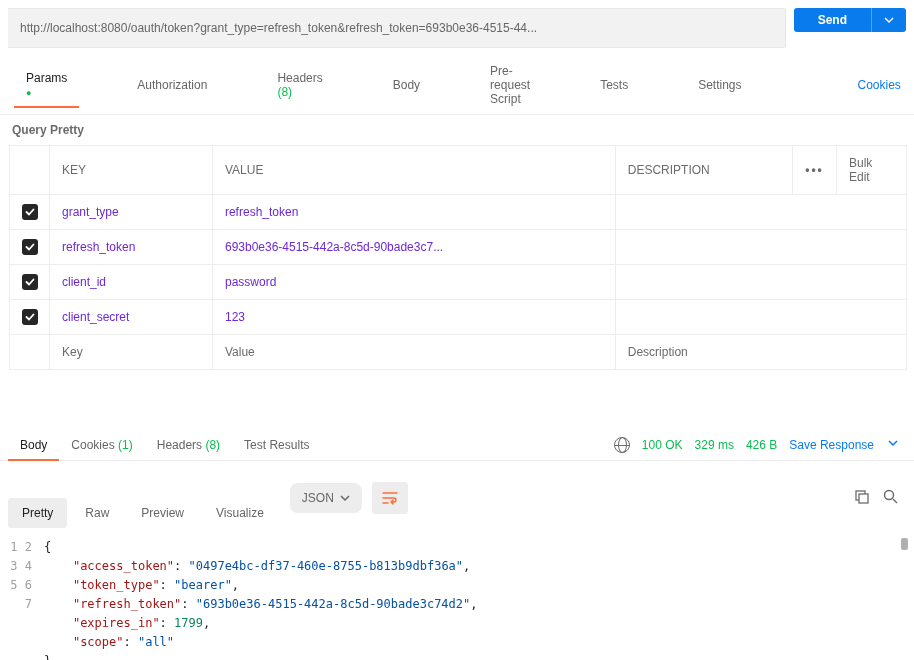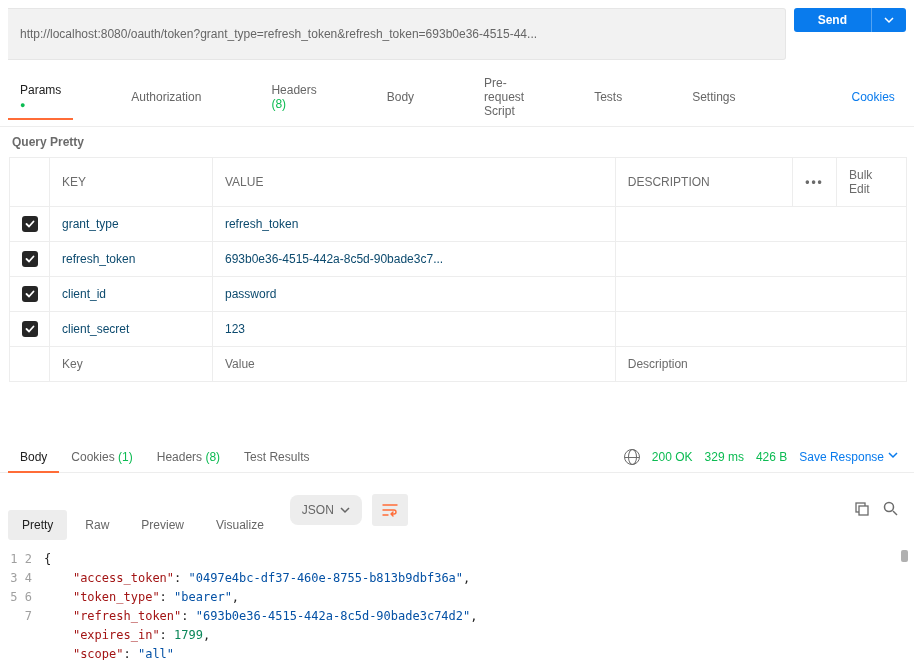--- a/index.html
+++ b/index.html
@@ -1,50 +1,50 @@
 <!DOCTYPE html>
 <html><head>
 <meta charset="utf-8">
 <style>
 * { box-sizing: border-box; margin: 0; padding: 0; }
 body { font-family: -apple-system, BlinkMacSystemFont, "Segoe UI", Arial, sans-serif; font-size: 12px; color: #212121; background: #fff; width: 914px; }
 .request-bar { display: flex; padding: 8px; gap: 0; }
 .method-select { display: flex; align-items: center; justify-content: space-between; width: 120px; height: 40px; background: #f2f2f2; border: 1px solid #e6e6e6; border-radius: 3px 0 0 3px; padding: 0 12px; font-weight: 600; font-size: 12px; cursor: pointer; }
-.url-input { flex: 1; height: 52px; background: #f2f2f2; border: 1px solid #e6e6e6; border-left: none; border-radius: 0 3px 3px 0; padding: 0 12px; font-size: 12px; color: #666; display: flex; align-items: center; overflow: hidden; white-space: nowrap; }
+.url-input { flex: 1; height: 40px; background: #f2f2f2; border: 1px solid #e6e6e6; border-left: none; border-radius: 0 3px 3px 0; padding: 0 12px; font-size: 12px; color: #666; display: flex; align-items: center; overflow: hidden; white-space: nowrap; }
 .send-btn { display: flex; align-items: center; margin-left: 8px; height: 24px; background: #097bed; color: #fff; border-radius: 3px; font-size: 12px; font-weight: 600; cursor: pointer; }
 .send-btn .label { padding: 0 24px; }
 .send-btn .chev { padding: 0 12px; border-left: 1px solid rgba(255,255,255,0.3); height: 100%; display: flex; align-items: center; }
-.req-tabs { display: flex; align-items: center; padding: 0 8px; border-bottom: 1px solid #ededed; gap: 46px; }
+.req-tabs { display: flex; align-items: center; padding: 0 14px; border-bottom: 1px solid #ededed; gap: 46px; }
 .req-tab { padding: 8px 12px; color: #666; font-size: 12px; cursor: pointer; position: relative; }
 .req-tab.active { color: #212121; }
 .req-tab.active::after { content: ""; position: absolute; left: 0; right: 0; bottom: -1px; height: 2px; background: #ff6c37; }
 .green-dot::after { content: " \25CF"; color: #0cbb52; font-size: 9px; vertical-align: middle; }
 .badge-grey { color: #666; }
 .badge-green { color: #0cbb52; }
 .flex-spacer { flex: 1; }
 .cookies-link { color: #097bed; font-size: 12px; padding: 8px 12px; cursor: pointer; }
 .section-label { padding: 8px 12px; color: #6b6b6b; font-size: 12px; font-weight: 600; }
 .param-table { width: calc(100% - 16px); margin: 0 9px; border: 1px solid #ededed; border-collapse: collapse; }
 .param-table th, .param-table td { border: 1px solid #ededed; padding: 10px 12px; text-align: left; font-weight: 400; font-size: 12px; color: #6b6b6b; vertical-align: middle; }
 .param-table .cb-col { width: 40px; text-align: center; padding: 8px 4px; }
-.param-table td.val { color: #0c4a6e; }
+.param-table td.val { color: #6d28d9; }
 .cb { width: 16px; height: 16px; border-radius: 3px; background: #262626; display: inline-flex; align-items: center; justify-content: center; cursor: pointer; }
 .cb svg { width: 10px; height: 10px; }
 .more-icon { letter-spacing: 2px; font-weight: bold; color: #6b6b6b; cursor: pointer; }
 .placeholder { color: #a0a0a0; }
 .response-bar { display: flex; align-items: center; padding: 0 8px; border-bottom: 1px solid #ededed; margin-top: 60px; }
 .resp-tab { padding: 8px 12px; color: #666; font-size: 12px; cursor: pointer; position: relative; }
 .resp-tab.active { color: #212121; }
 .resp-tab.active::after { content: ""; position: absolute; left: 0; right: 0; bottom: -1px; height: 2px; background: #ff6c37; }
 .status-area { display: flex; align-items: center; gap: 12px; padding-right: 8px; font-size: 12px; }
 .globe-icon { width: 16px; height: 16px; border: 1.2px solid #6b6b6b; border-radius: 50%; display: inline-flex; align-items: center; justify-content: center; color: #6b6b6b; font-size: 8px; position: relative; }
 .globe-icon::before { content: ""; position: absolute; width: 100%; height: 1px; background: #6b6b6b; top: 50%; left: 0; }
 .globe-icon::after { content: ""; position: absolute; width: 50%; height: 100%; border: 1px solid #6b6b6b; border-radius: 50%; left: 25%; top: -1px; }
 .status-ok { color: #0cbb52; }
-.save-resp { color: #097bed; cursor: pointer; display: flex; align-items: flex-start; gap: 4px; }
+.save-resp { color: #097bed; cursor: pointer; display: flex; align-items: flex-start; gap: 14px; }
 .body-toolbar { display: flex; align-items: center; padding: 6px 8px; gap: 4px; }
 .bt-tab { padding: 8px 14px; color: #666; font-size: 12px; cursor: pointer; border-radius: 3px; margin-top: 31px; }
 .bt-tab.active { background: #ededed; color: #212121; }
 .json-sel { display: flex; align-items: center; gap: 6px; padding: 8px 12px; background: #ededed; border-radius: 8px; color: #666; font-size: 12px; cursor: pointer; margin-left: 8px; }
 .wrap-btn { width: 36px; height: 32px; background: #ededed; border-radius: 3px; margin-left: 6px; display: flex; align-items: center; justify-content: center; cursor: pointer; color: #ff6c37; }
 .toolbar-right { margin-left: auto; display: flex; gap: 14px; padding-right: 8px; color: #6b6b6b; }
 .toolbar-right span { cursor: pointer; }
 .code-area { display: flex; font-family: Consolas, Monaco, monospace; font-size: 12px; line-height: 19px; padding: 4px 0; position: relative; }
 .gutter { width: 44px; text-align: right; color: #a0a0a0; padding-right: 12px; user-select: none; }
 .code-lines { flex: 1; white-space: pre; }
@@ -149,21 +149,21 @@
 </table>
 
 <div class="response-bar">
   <div class="resp-tab active">Body</div>
   <div class="resp-tab"><span class="badge-grey">Cookies</span> <span class="badge-green">(1)</span></div>
   <div class="resp-tab"><span class="badge-grey">Headers</span> <span class="badge-green">(8)</span></div>
   <div class="resp-tab">Test Results</div>
   <div class="flex-spacer"></div>
   <div class="status-area">
     <span class="globe-icon"></span>
-    <span class="status-ok">200 OK</span>
+    <span class="status-ok">100 OK</span>
     <span class="status-ok">329 ms</span>
     <span class="status-ok">426 B</span>
     <span class="save-resp">
         <span>Save Response</span>
         <svg width="10" height="10" viewBox="0 0 10 10">
           <path d="M1 3 L5 7 L9 3" stroke="#097bed" stroke-width="1.5" fill="none"></path>
         </svg>
       </span>
   </div>
 </div>

